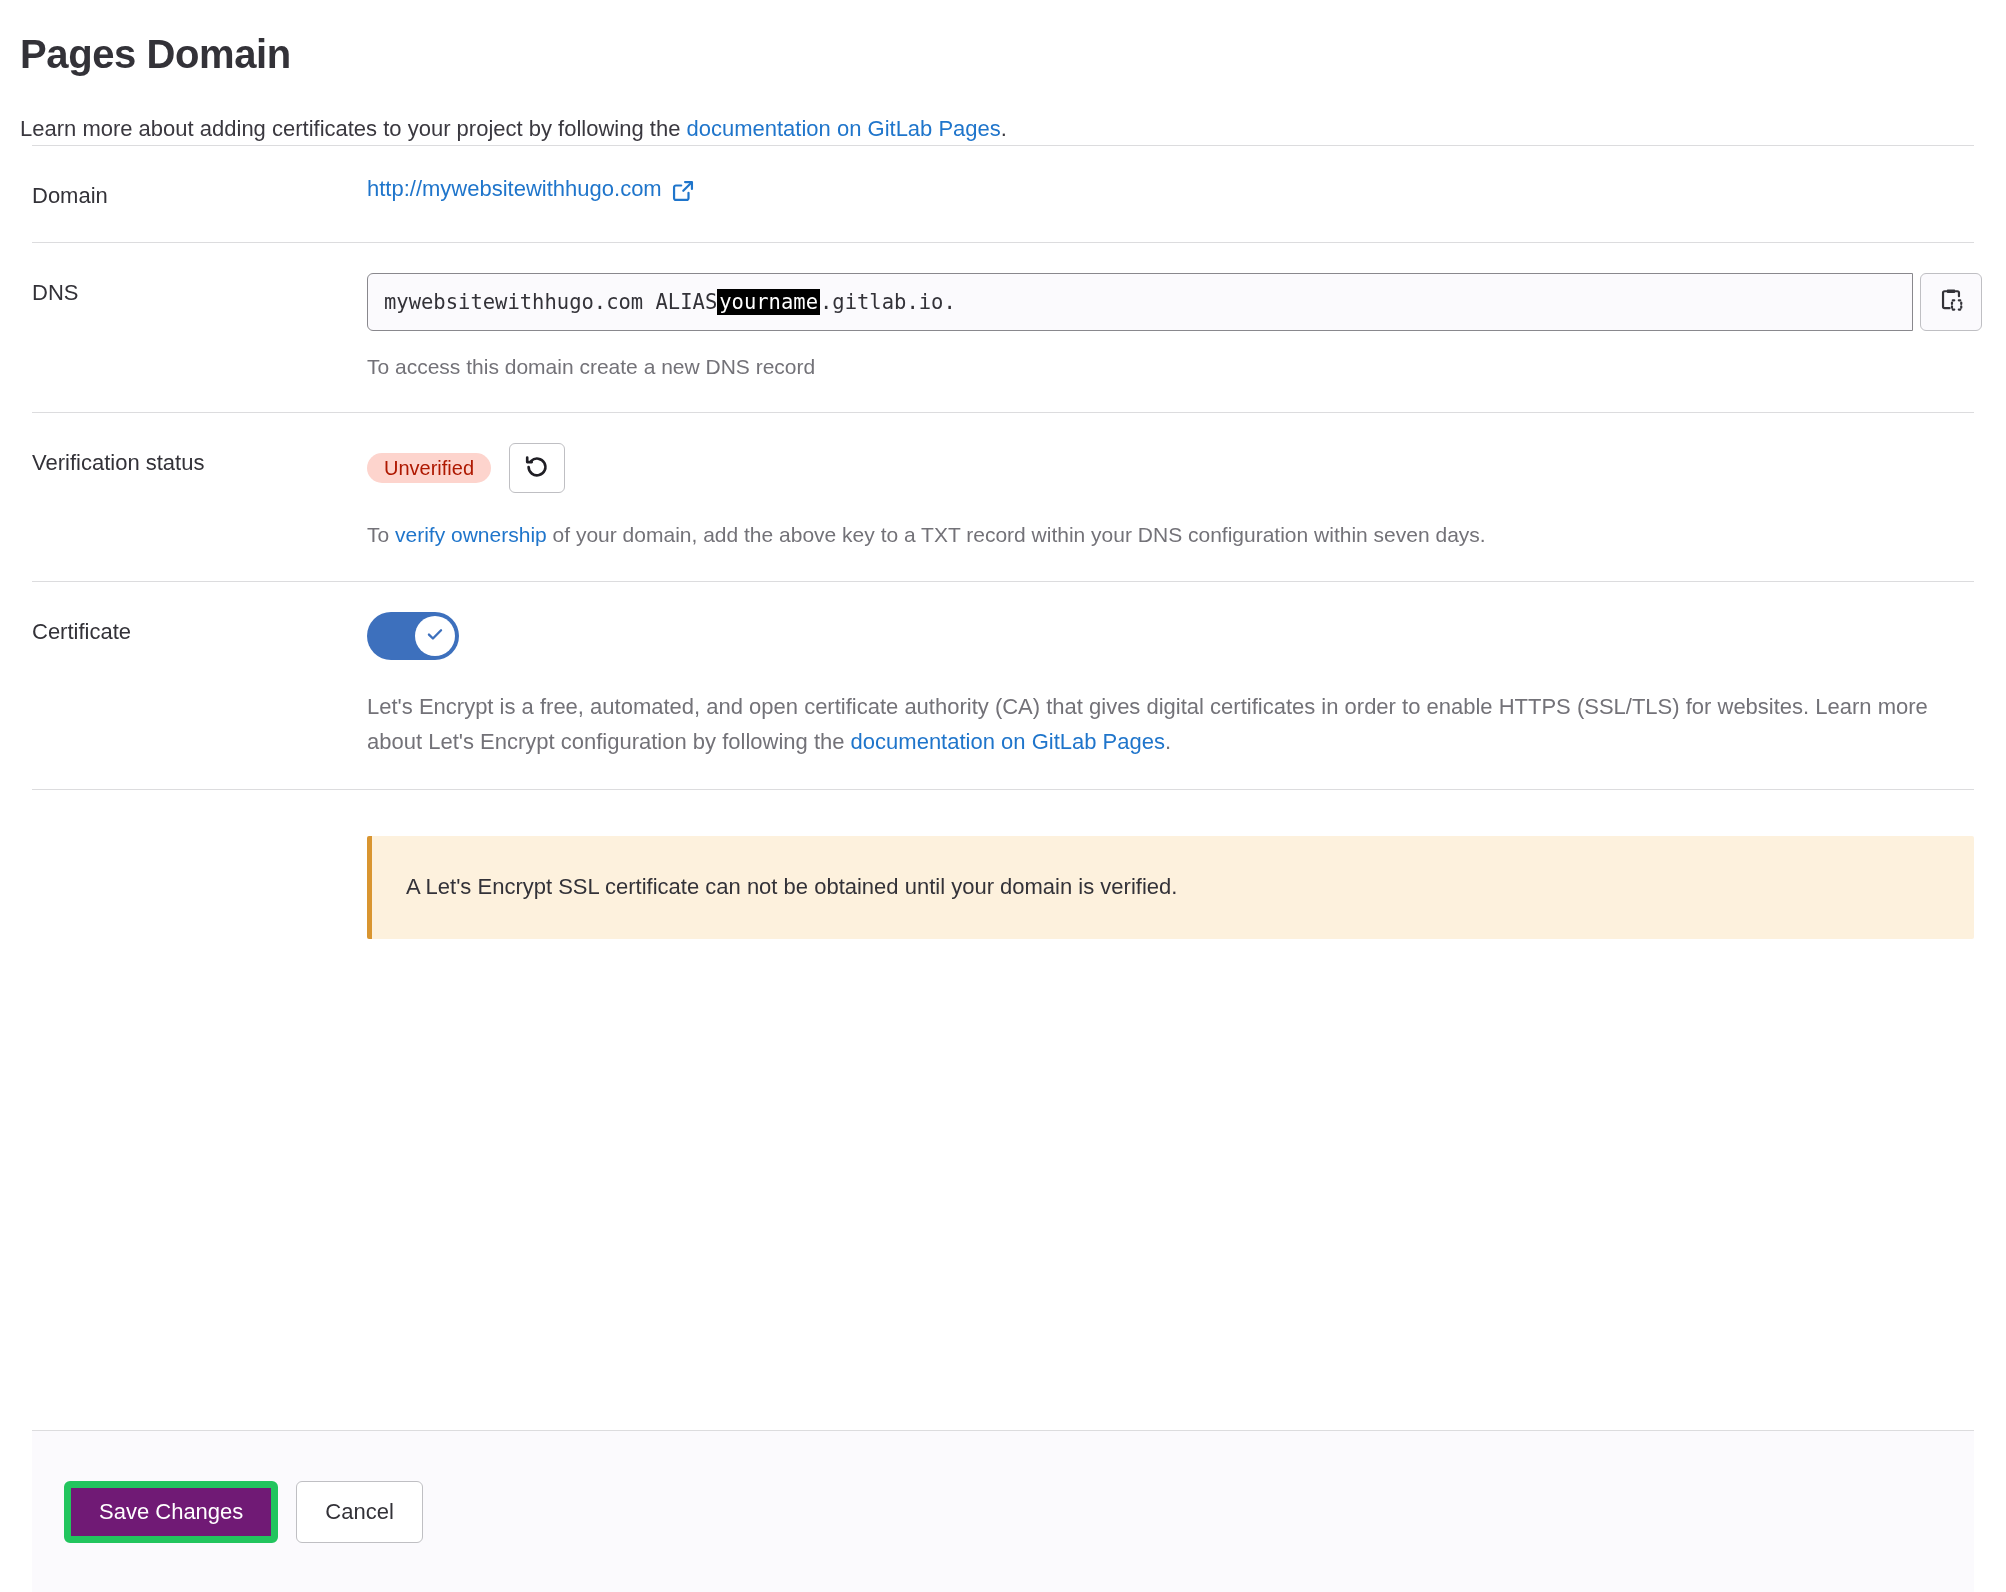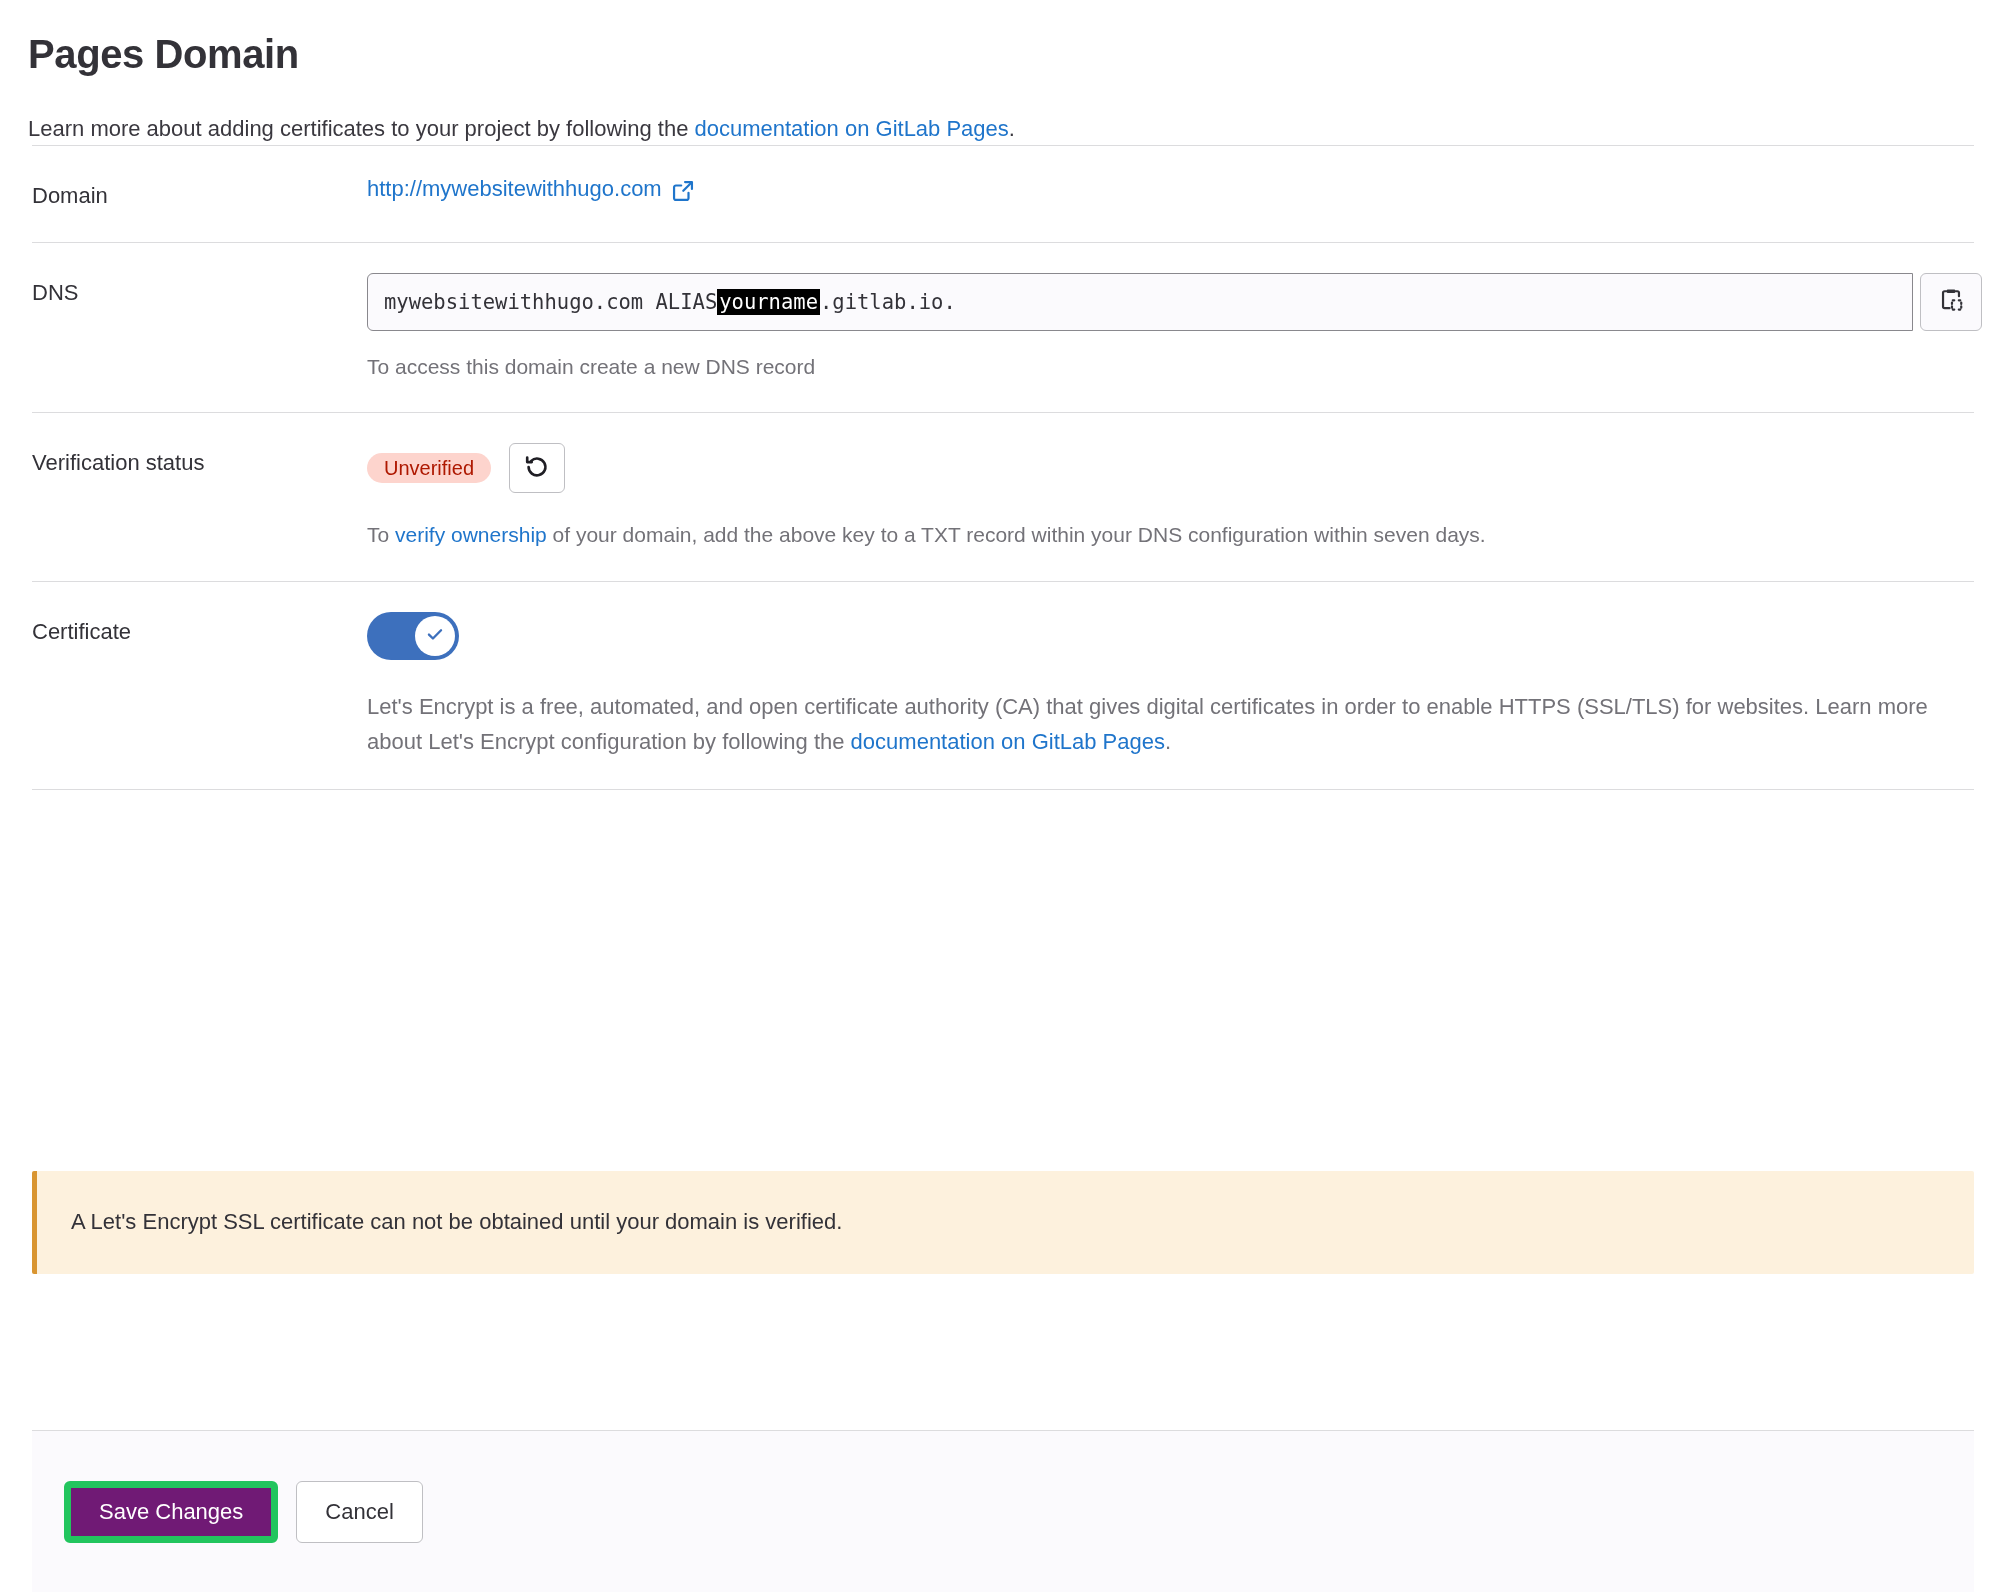--- a/index.html
+++ b/index.html
@@ -19,21 +19,21 @@
 
   .page {
     position: relative;
     width: 2006px;
     height: 1592px;
     background: #fff;
   }
 
   
   .header {
-    padding: 30px 32px 0 28px;
+    padding: 30px 32px 0 20px;
   }
   .page-title {
     font-size: 40px;
     line-height: 1.2;
     font-weight: 700;
     letter-spacing: -0.4px;
     color: #333238;
     margin: 0 0 34px 0;
   }
   .page-subtitle {
@@ -211,21 +211,20 @@
     color: #737278;
     max-width: 1580px;
     margin: 0;
   }
   .cert-desc a { color: #1f75cb; text-decoration: none; }
 
   
   .alert-row {
     padding: 46px 32px 46px 32px;
     display: flex;
-    flex-direction: column;
   }
   .alert-spacer { flex: 0 0 335px; }
   .alert {
     flex: 1 1 auto;
     background: #fdf1dd;
     border-left: 5px solid #d99530;
     padding: 36px 34px;
     font-size: 22px;
     line-height: 1.4;
     color: #333238;

